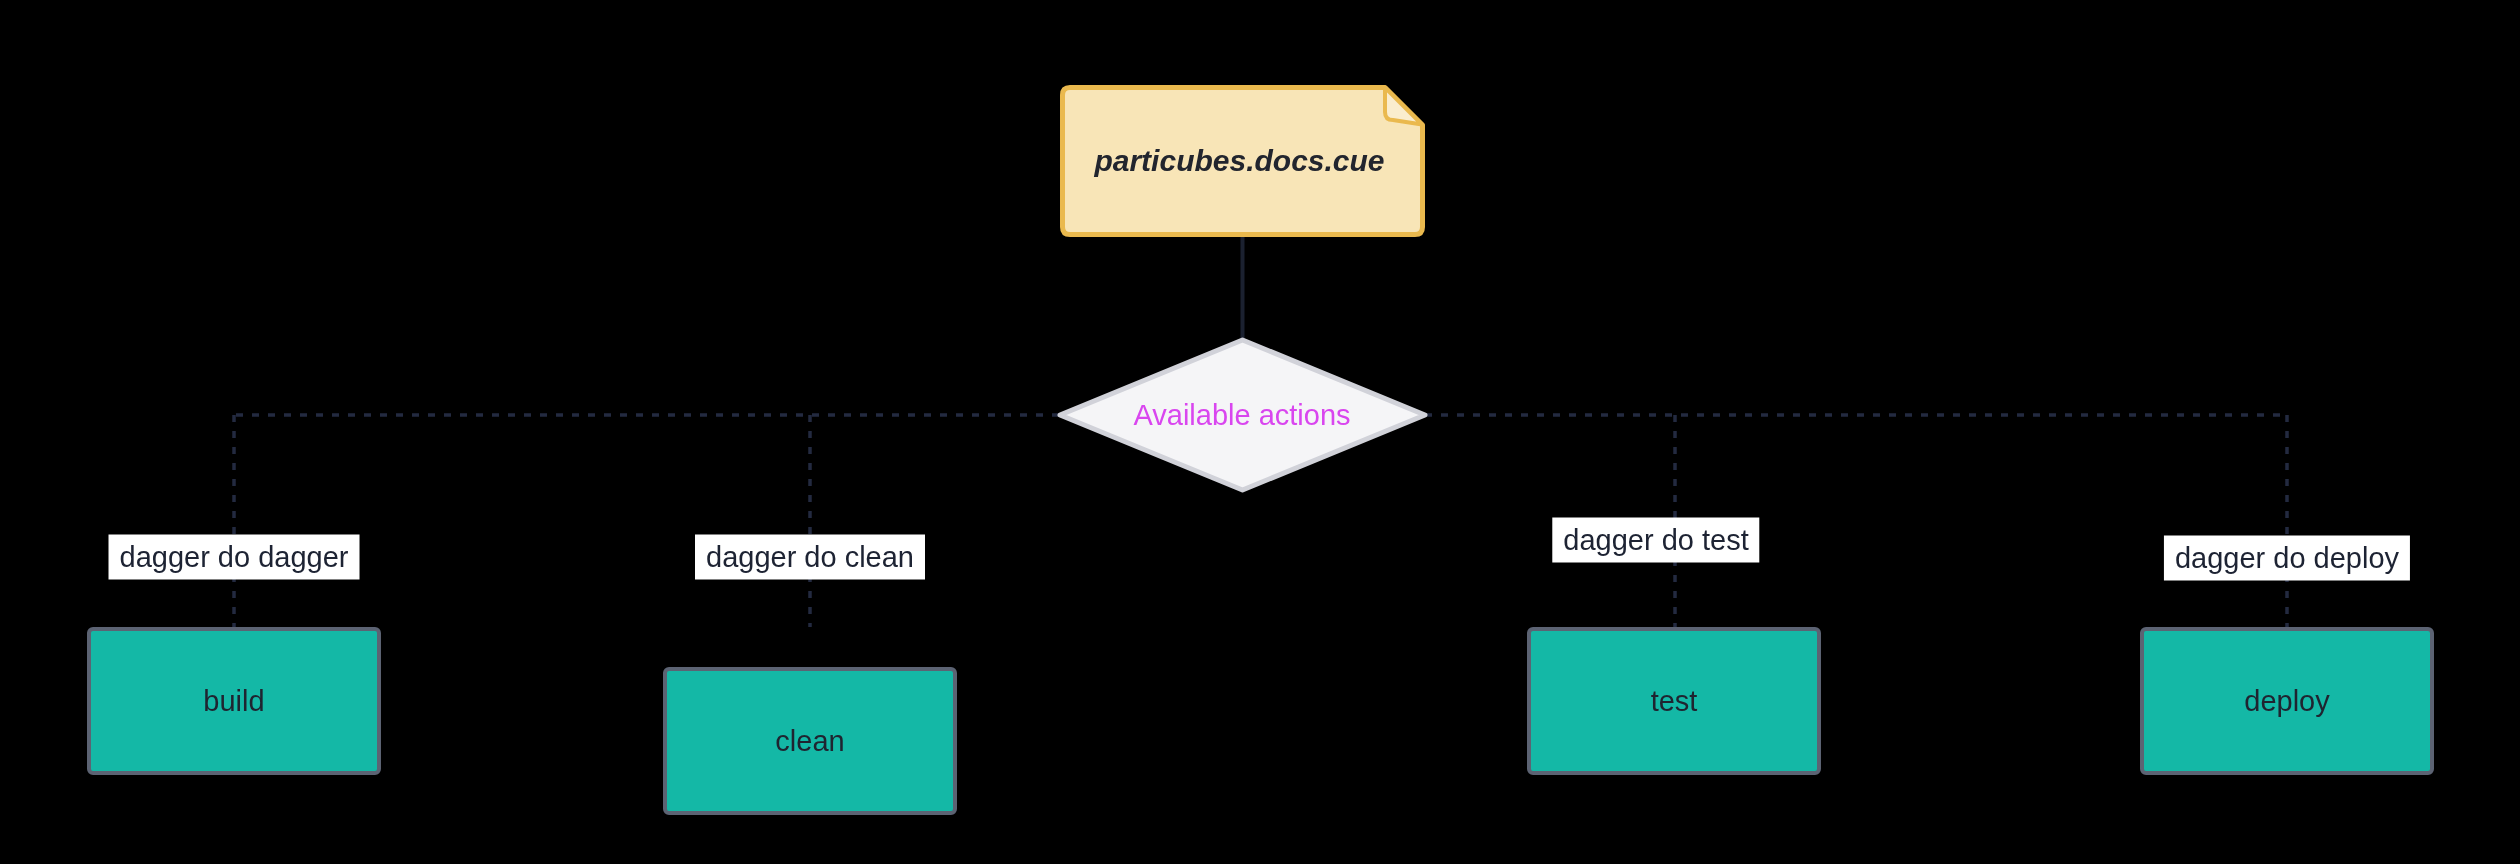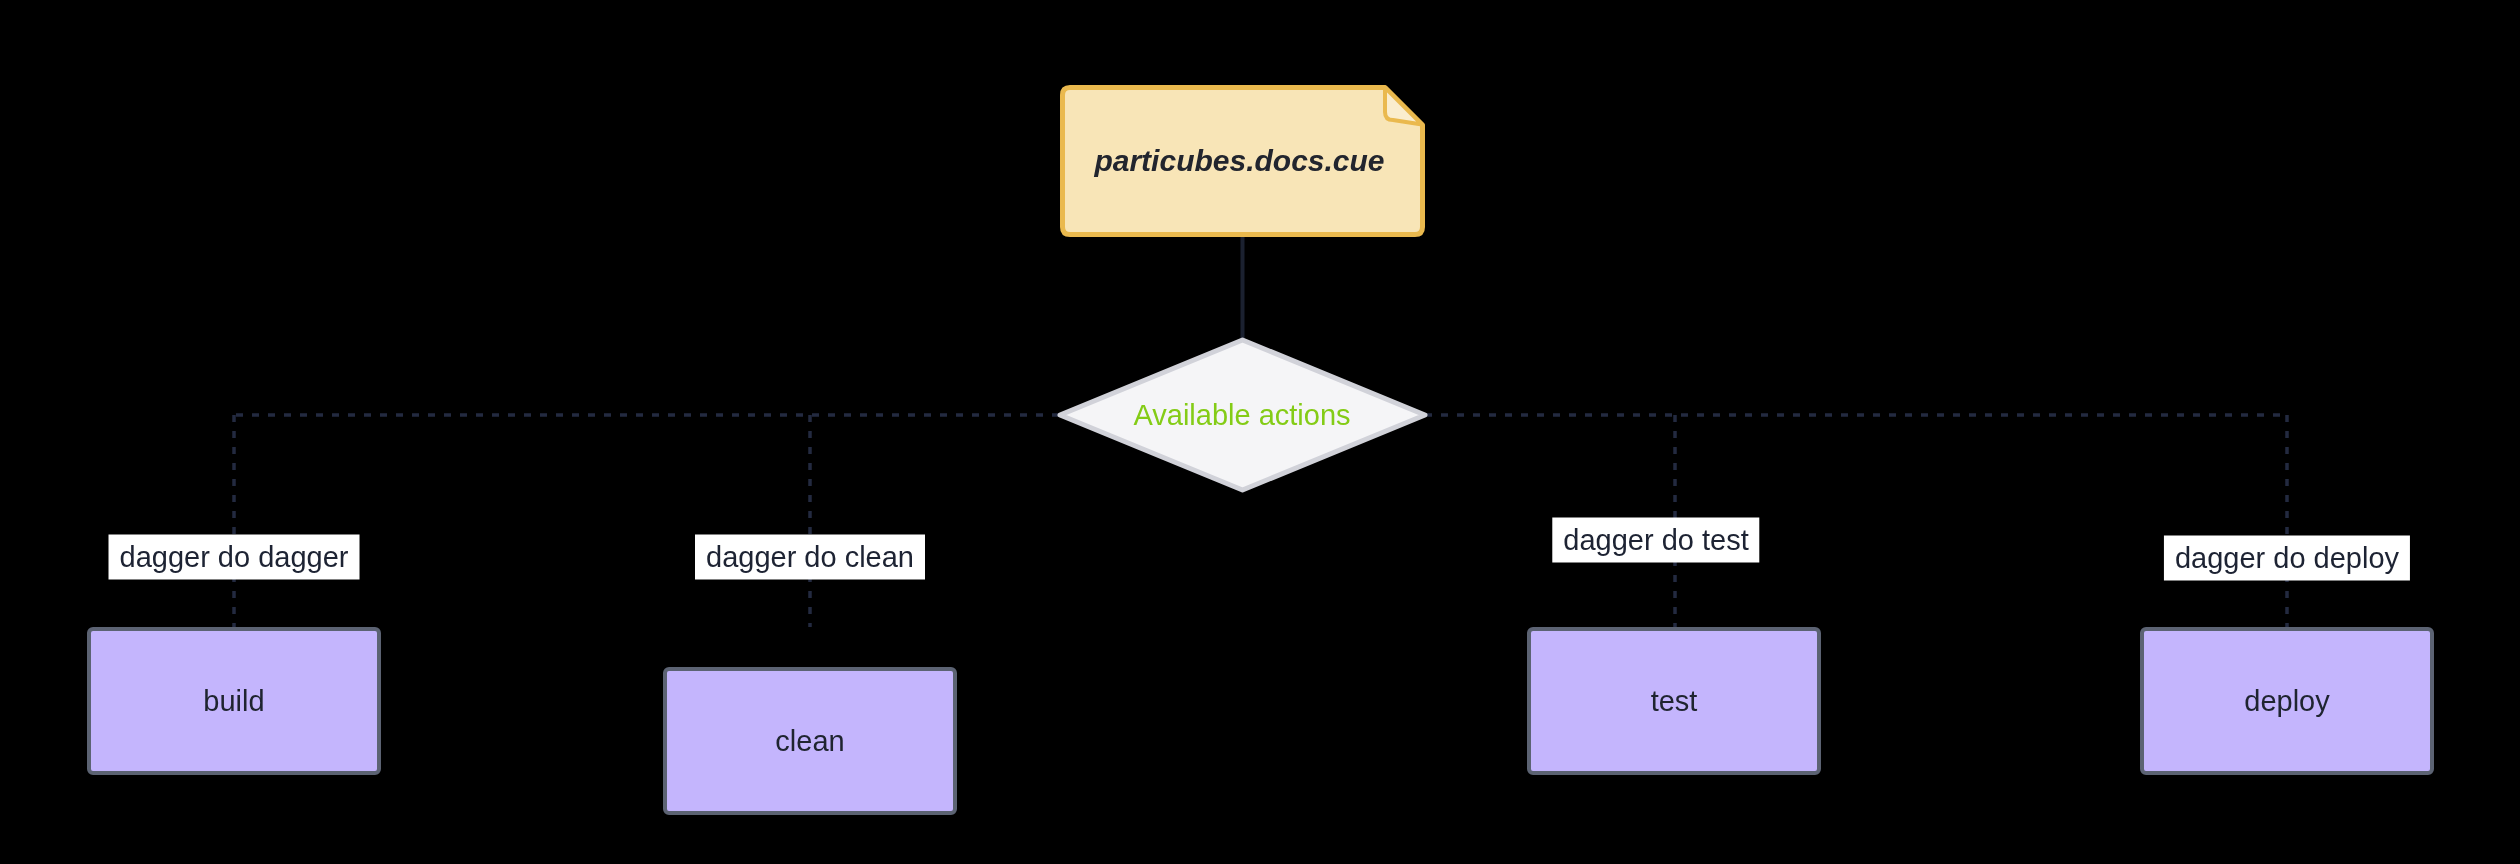--- a/index.html
+++ b/index.html
@@ -71,21 +71,21 @@
     left: 0;
     top: 0;
   }
   .diamond-label {
     position: absolute;
     inset: 0;
     display: flex;
     align-items: center;
     justify-content: center;
     font-size: 29px;
-    color: #84cc16;
+    color: #d946ef;
   }
   
   .edge-label {
     position: absolute;
     transform: translate(-50%, -50%);
     background: #ffffff;
     color: #1d2333;
     font-size: 29px;
     line-height: 1;
     padding: 8px 11px;
@@ -96,21 +96,21 @@
   .label-clean  { left: 810px;  top: 557px; }
   .label-test   { left: 1656px; top: 540px; }
   .label-deploy { left: 2287px; top: 558px; }
   
   .action-box {
     position: absolute;
     width: 294px;
     height: 148px;
     box-sizing: border-box;
     top: 627px;
-    background: #c4b5fd;
+    background: #14b8a6;
     border: 4px solid #5c6373;
     border-radius: 6px;
     display: flex;
     align-items: center;
     justify-content: center;
     font-size: 29px;
     color: #1f2430;
     z-index: 3;
   }
   .box-build  { left: 87px; }

